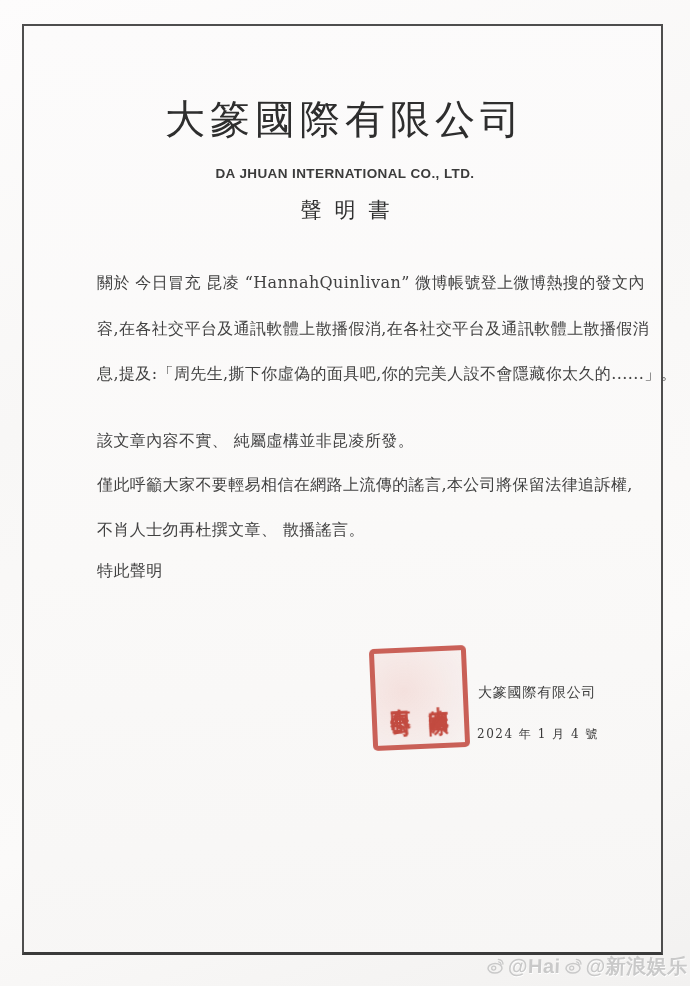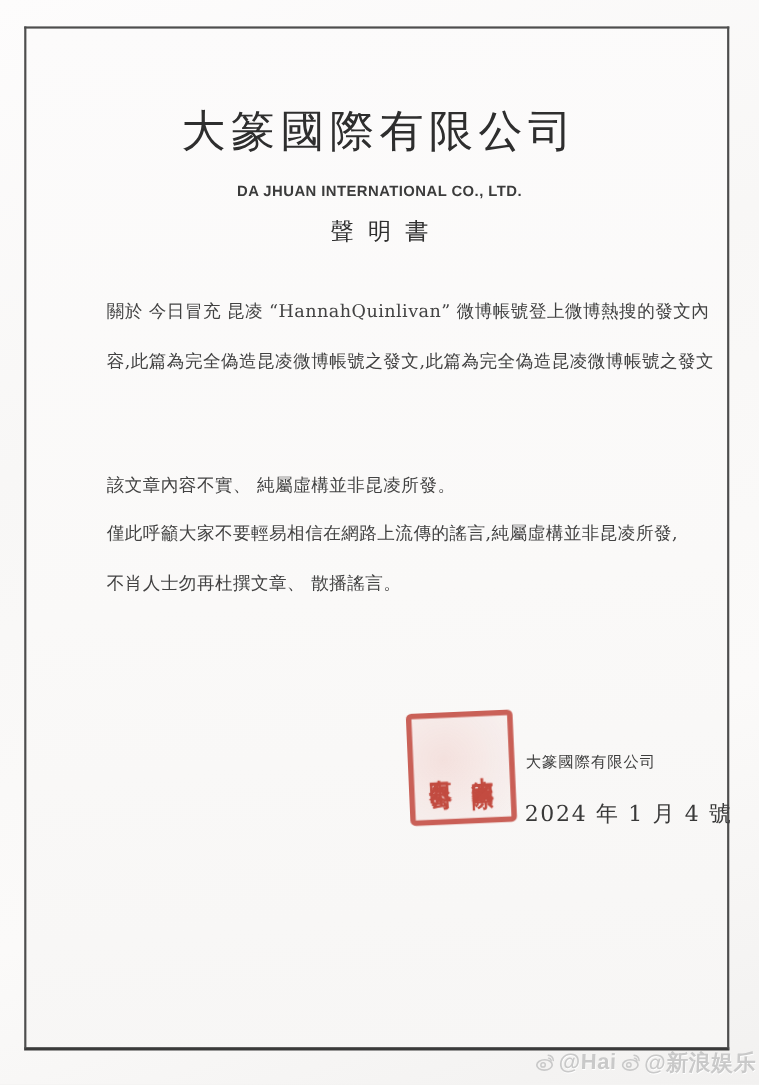--- a/index.html
+++ b/index.html
@@ -53,21 +53,21 @@
   .seal-col{
     writing-mode:vertical-rl;font-size:20px;letter-spacing:3px;
     color:#bd3a2e;font-weight:bold;opacity:.9;
     text-shadow:0 0 1px rgba(189,57,46,.55);
   }
   .sig-company{
     position:absolute;left:478px;top:684px;font-size:14px;
     letter-spacing:.8px;color:#3e3e3e;
   }
   .sig-date{
-    position:absolute;left:477px;top:726px;font-size:20px;
+    position:absolute;left:477px;top:726px;font-size:12px;
     letter-spacing:1.5px;color:#393939;
   }
   .watermark{
     position:absolute;top:953px;right:2px;
     display:flex;align-items:center;gap:1px;
     color:#c9c9c9;font-family:"Liberation Sans",sans-serif;
     font-weight:bold;font-size:20px;letter-spacing:.5px;
     transform:skewX(-2deg);
     text-shadow:.5px .5px 0 #ffffff;
     white-space:nowrap;
@@ -81,30 +81,32 @@
   <div class="frame"></div>
 
   <div class="centered company-title">大篆國際有限公司</div>
 
   <div class="centered company-en">DA JHUAN INTERNATIONAL CO., LTD.</div>
 
   <div class="centered doc-type">聲明書</div>
 
   <div class="body-line p1">
     <div>關於 今日冒充 昆凌 “HannahQuinlivan” 微博帳號登上微博熱搜的發文內</div>
-    <div>容,此篇為完全偽造昆凌微博帳號之發文,此篇為完全偽造昆凌微博帳號之發文</div>
+    <div>容,在各社交平台及通訊軟體上散播假消,在各社交平台及通訊軟體上散播假消</div>
+    <div>息,提及:「周先生,撕下你虛偽的面具吧,你的完美人設不會隱藏你太久的......」。</div>
   </div>
 
   <div class="body-line p2">該文章內容不實、 純屬虛構並非昆凌所發。</div>
 
   <div class="body-line p3">
-    <div>僅此呼籲大家不要輕易相信在網路上流傳的謠言,純屬虛構並非昆凌所發,</div>
+    <div>僅此呼籲大家不要輕易相信在網路上流傳的謠言,本公司將保留法律追訴權,</div>
     <div>不肖人士勿再杜撰文章、 散播謠言。</div>
   </div>
 
+  <div class="body-line closing">特此聲明</div>
 
   <div class="seal">
     <div class="seal-col">大篆國際</div>
     <div class="seal-col">有限公司</div>
   </div>
 
   <div class="sig-company">大篆國際有限公司</div>
 
   <div class="sig-date">2024 年 1 月 4 號</div>
 

